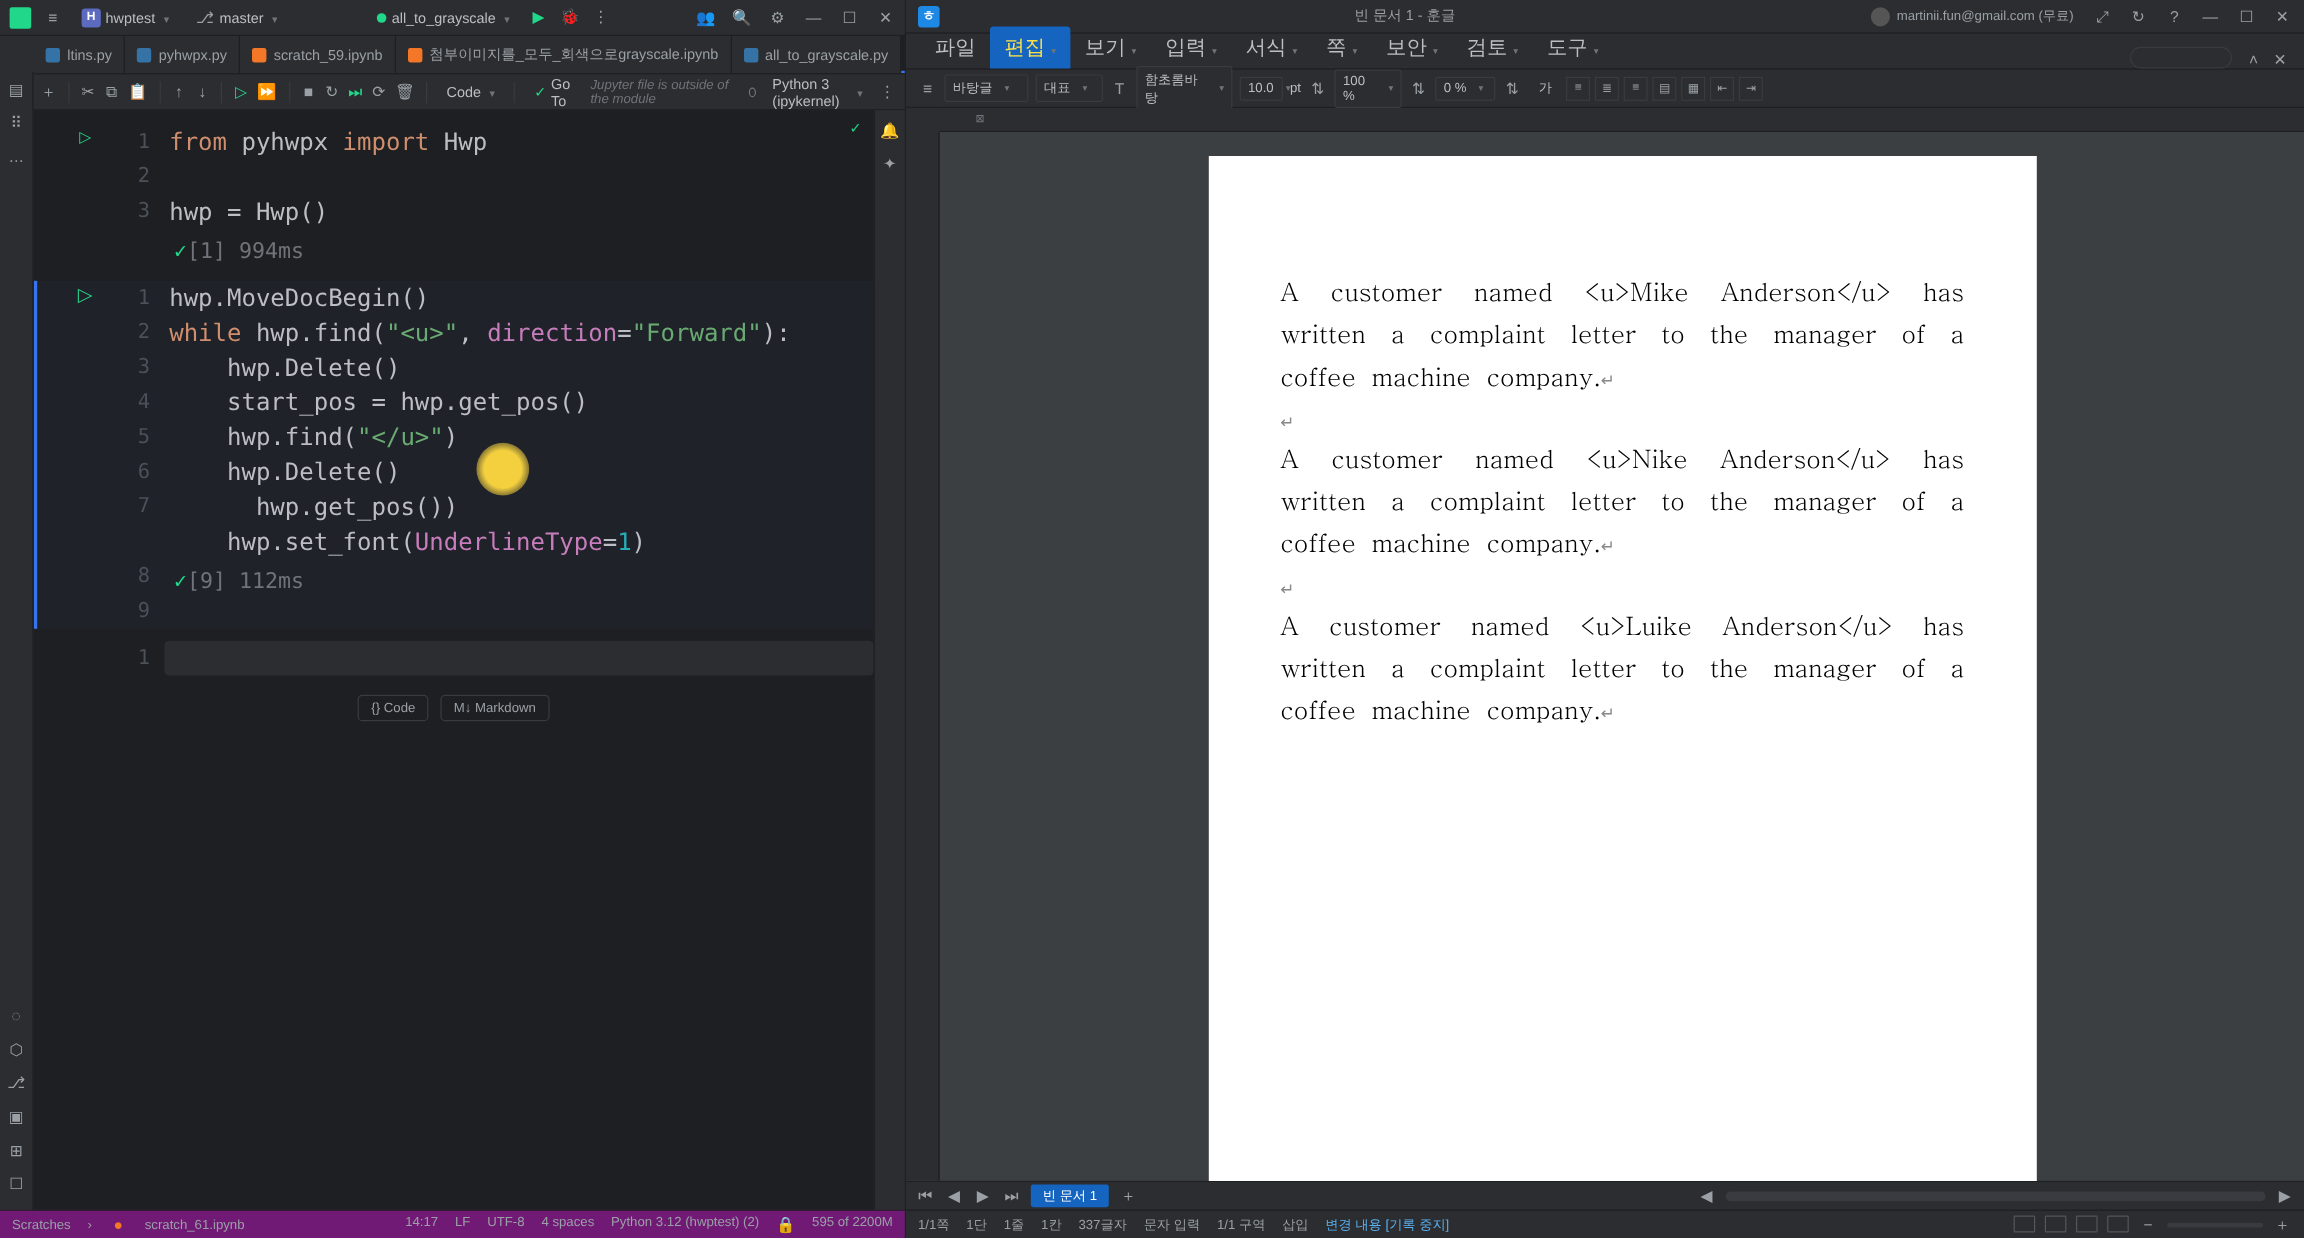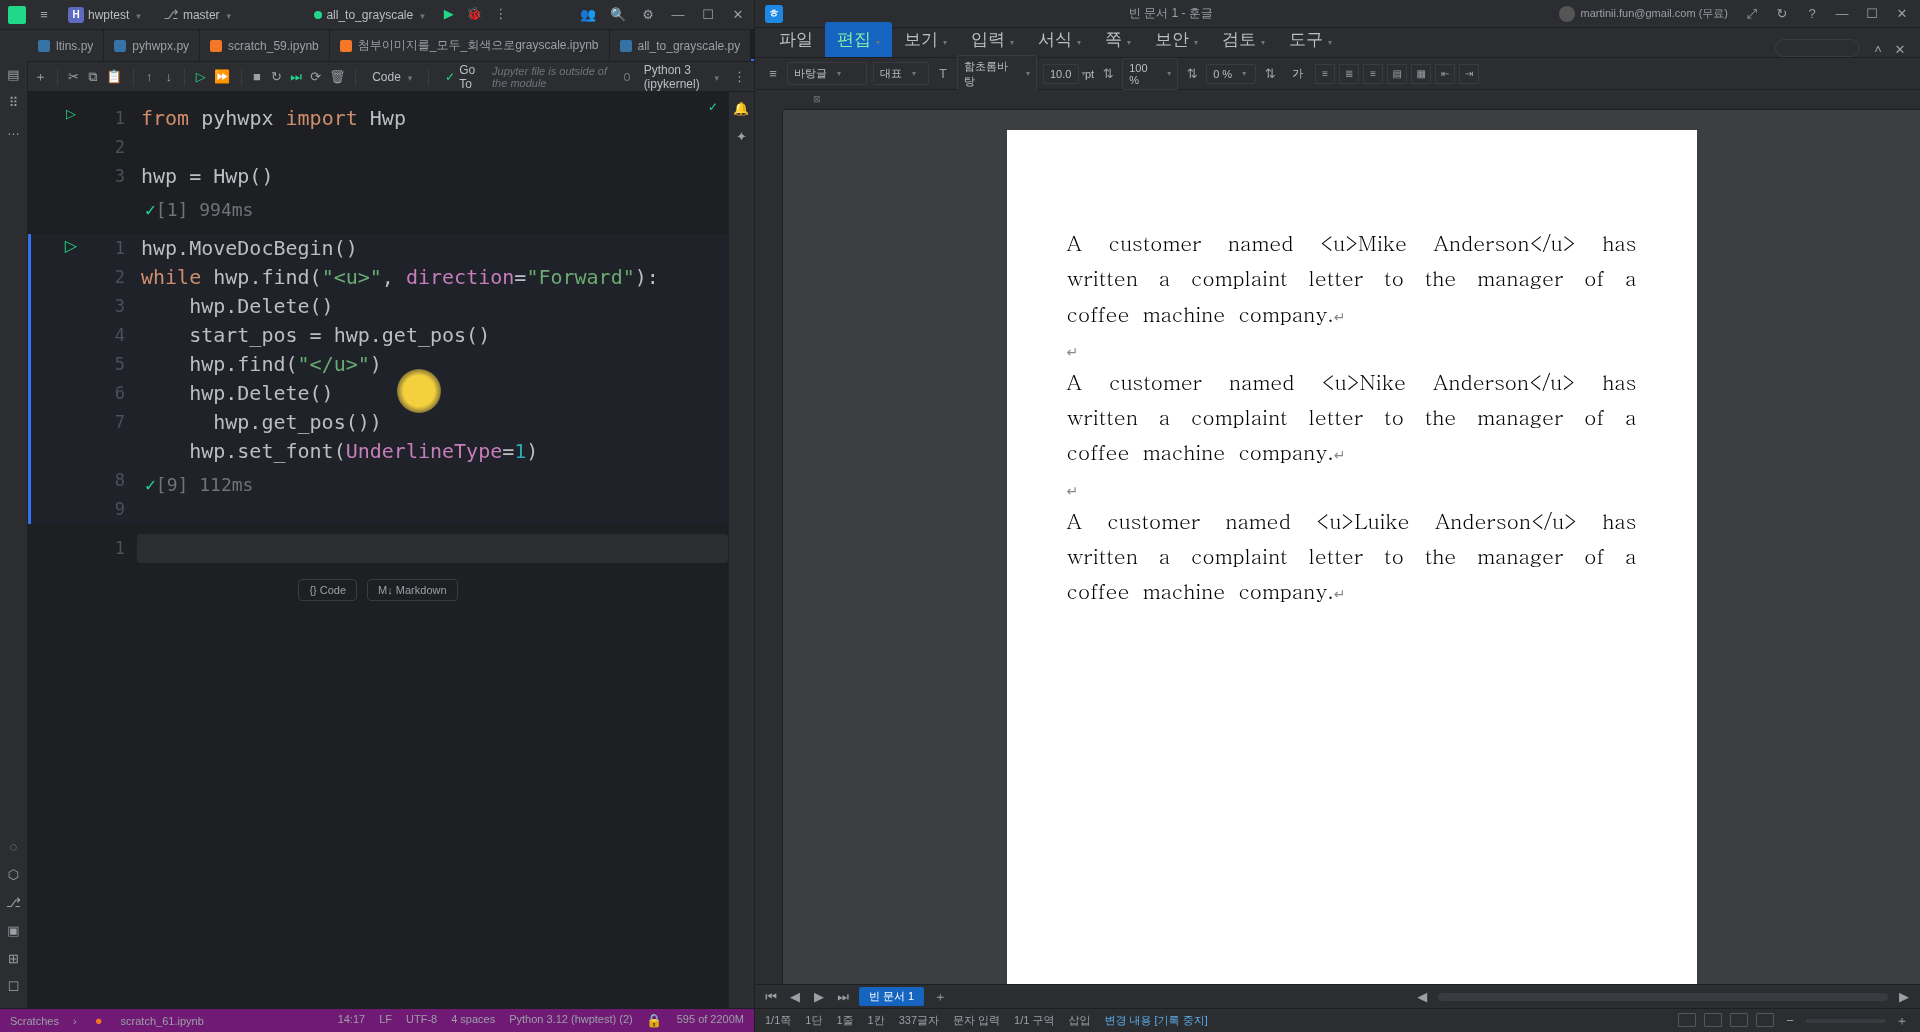--- a/index.html
+++ b/index.html
@@ -75,21 +75,21 @@
 .pc-status .right { margin-left:auto; display:flex; gap:14px;}
 
 
 .hwp-titlebar { height: 28px; background: #2b2d30; display:flex; align-items:center; padding:0 10px; border-bottom:1px solid #1e1f22;}
 .hwp-logo { width:18px; height:18px; background:#1e88e5; border-radius:3px; display:flex; align-items:center; justify-content:center; font-size:11px; color:#fff; font-weight:bold;}
 .hwp-title { flex:1; text-align:center; color:#9aa0a6; font-size:12px;}
 .hwp-winbtns { display:flex; gap:14px; color:#9aa0a6;}
 
 .hwp-menu { height: 30px; display:flex; align-items:flex-end; padding:0 12px; gap:0; border-bottom:1px solid #1e1f22;}
 .hwp-menu-item { padding: 6px 12px; font-size:17px; color:#bcbec4; display:flex; align-items:center; gap:3px;}
-.hwp-menu-item.active { background:#1565c0; color:#86efac; border-radius:3px 3px 0 0;text-align:center;}
+.hwp-menu-item.active { background:#1565c0; color:#fde047; border-radius:3px 3px 0 0;text-align:center;}
 .hwp-menu-item .mcaret::after { content:'▾'; font-size:8px; color:#6f737a; margin-left:2px;}
 .hwp-menu .spacer { flex:1; }
 .hwp-login { color:#9aa0a6; font-size:11px; display:flex; align-items:center; gap:6px;}
 .hwp-login .avatar { width:16px; height:16px; border-radius:50%; background:#555;}
 
 .hwp-format { height: 32px; display:flex; align-items:center; padding:0 10px; gap:6px; border-bottom:1px solid #1e1f22; font-size:11px;}
 .hwp-drop { border:1px solid #393b40; padding:3px 6px; border-radius:2px; display:flex; align-items:center; gap:4px; color:#bcbec4; background:#2b2d30;}
 .hwp-drop::after { content:'▾'; font-size:8px; color:#6f737a; margin-left:6px;}
 .hwp-fmt-btns { display:flex; gap:4px; margin-left:6px;}
 .hwp-fmt-btn { width:20px; height:20px; border:1px solid #393b40; display:flex; align-items:center; justify-content:center; font-size:10px; color:#9aa0a6;}
@@ -375,21 +375,21 @@
         <span class="mcaret"></span>
       </div>
     <div class="spacer"></div>
     <div style="border:1px solid #393b40; border-radius:12px; padding:2px 40px; color:#555; font-size:11px;">&nbsp;</div>
     <span class="icon" style="margin-left:10px;">˄</span>
     <span class="icon" style="margin-left:6px;">✕</span>
   </div>
 
   <div class="hwp-format">
     <span class="icon">≡</span>
-    <div class="hwp-drop" style="width:80px;">
+    <div class="hwp-drop" style="width:70px;">
         <span>바탕글</span>
       </div>
     <div class="hwp-drop" style="width:56px;">
         <span>대표</span>
       </div>
     <span class="icon">T</span>
     <div class="hwp-drop" style="width:80px;">
         <span>함초롬바탕</span>
       </div>
     <div class="hwp-drop" style="width:36px;">

